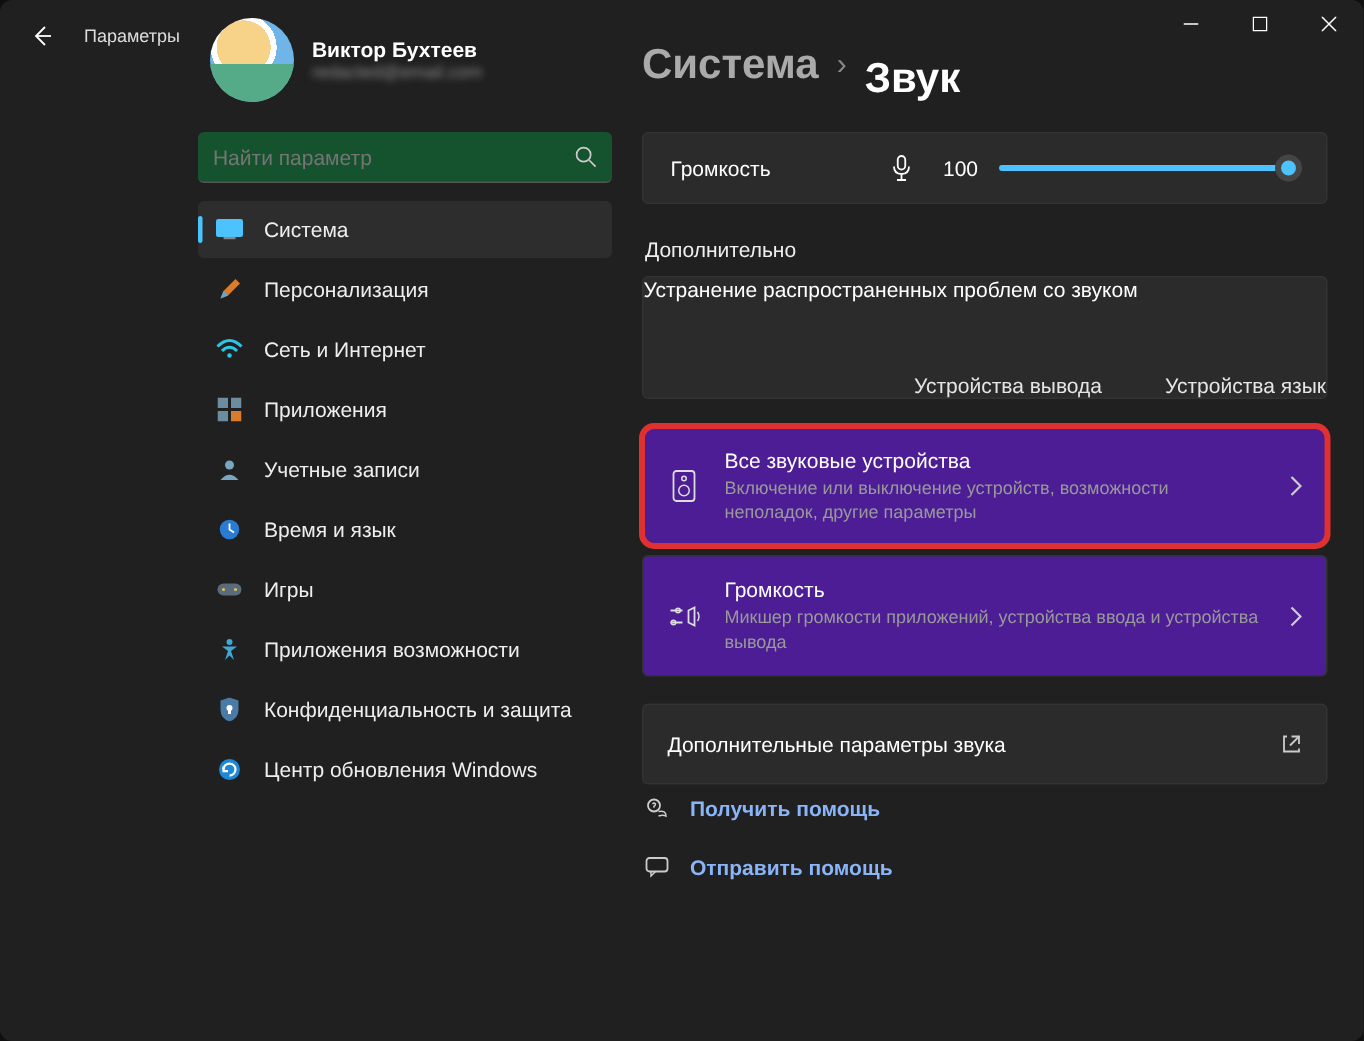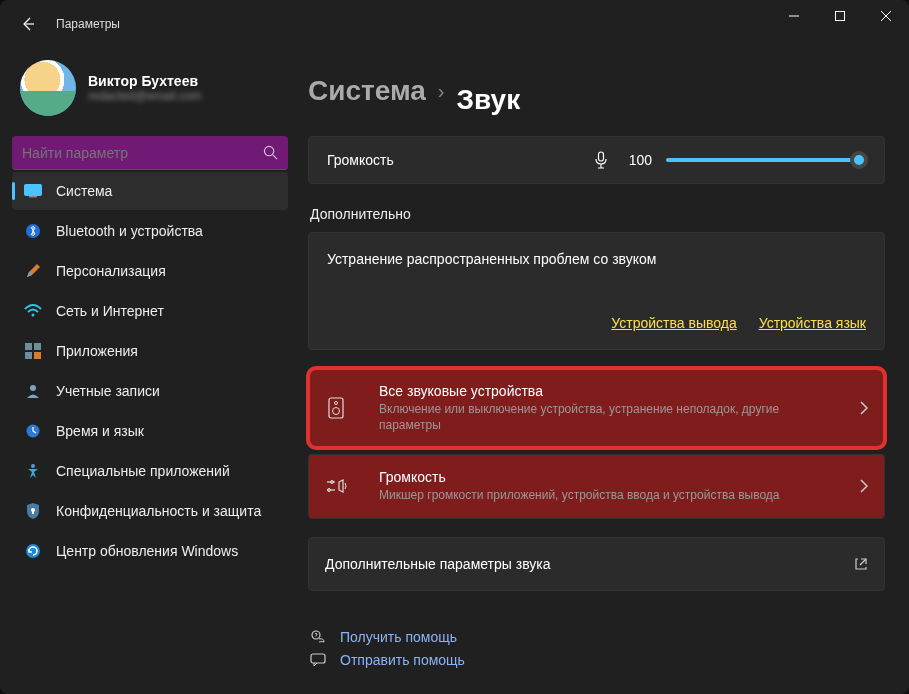--- a/index.html
+++ b/index.html
@@ -1,64 +1,64 @@
 <!DOCTYPE html>
 <html><head>
 <meta charset="utf-8">
 <style>
   * { box-sizing: border-box; margin: 0; padding: 0; font-family: "Segoe UI", sans-serif; }
   body { background: #0f0f0f; width: 909px; height: 694px; overflow: hidden; }
-  .window { width: 909px; height: 694px; background: #202020; border-radius: 8px; display: flex; flex-direction: column; position: relative; }
+  .window { width: 909px; height: 694px; background: #202020; border-radius: 8px; display: flex; flex-direction: row; position: relative; }
   .titlebar { height: 48px; display: flex; align-items: center; color: #fff; font-size: 12px; padding-left: 8px; }
   .back-btn { width: 40px; height: 40px; display: flex; align-items: center; justify-content: center; color: #fff; cursor: pointer; border-radius: 4px; }
   .title-text { margin-left: 8px; color: #ddd; }
   .win-controls { position: absolute; right: 0; top: 0; display: flex; }
   .win-btn { width: 46px; height: 32px; display: flex; align-items: center; justify-content: center; color: #fff; }
   .content { flex: 1; display: flex; overflow: hidden; }
   .sidebar { width: 300px; padding: 0 12px; display: flex; flex-direction: column; }
   .profile { display: flex; align-items: center; gap: 12px; padding: 12px 8px 20px 8px; }
   .avatar { width: 56px; height: 56px; border-radius: 50%; background: radial-gradient(circle at 40% 35%, #f7d38a 0 18px, #fff 18px 22px, #6fb5e8 22px 30px); position: relative; overflow: hidden; }
   .avatar::after { content:""; position:absolute; inset:0; background: linear-gradient(180deg, rgba(0,0,0,0) 55%, #5a8 55% 100%); }
   .profile-name { color: #fff; font-size: 14px; font-weight: 600; }
   .profile-email { color: #888; font-size: 12px; filter: blur(2.5px); }
-  .search { display: flex; align-items: center; background: #701a75; border-radius: 4px; height: 34px; padding: 0 10px; border-bottom: 1px solid #555; margin-bottom: 2px; }
+  .search { display: flex; align-items: center; background: #14532d; border-radius: 4px; height: 34px; padding: 0 10px; border-bottom: 1px solid #555; margin-bottom: 12px; }
   .search input { flex:1; background: transparent; border: none; outline: none; color: #ccc; font-size: 14px; }
   .search-icon { color: #ccc; }
   .nav { display: flex; flex-direction: column; gap: 2px; }
   .nav-item { display: flex; align-items: center; gap: 14px; height: 38px; padding: 0 12px; border-radius: 4px; color: #eee; font-size: 14px; cursor: pointer; position: relative; }
   .nav-item.active { background: #2d2d2d; }
   .nav-item.active::before { content:""; position:absolute; left:0; top:10px; bottom:10px; width:3px; background:#4cc2ff; border-radius: 2px; }
   .nav-icon { width: 18px; height: 18px; display: flex; align-items: center; justify-content: center; font-size: 14px; }
   .main { flex: 1; padding: 0 24px 0 8px; overflow-y: auto; color: #fff; }
   .breadcrumb { display: flex; align-items: center; gap: 12px; font-size: 28px; margin: 18px 0 20px 0; }
   .bc-parent { color: #aaa; font-weight: 600; cursor: pointer; }
   .bc-sep { color: #888; font-size: 20px; }
   .bc-current { color: #fff; font-weight: 600; margin-top: 18px; }
   .card { background: #2b2b2b; border: 1px solid #333; border-radius: 4px; padding: 14px 18px; margin-bottom: 4px; }
   .volume-row { display: flex; align-items: center; gap: 14px; }
   .vol-label { flex: 0 0 auto; font-size: 14px; }
   .vol-mic { margin-left: auto; }
   .vol-num { font-size: 14px; width: 30px; text-align: right; }
   .slider { flex: 0 0 200px; height: 4px; background: #4cc2ff; border-radius: 2px; position: relative; }
   .slider-thumb { position: absolute; right: -2px; top: 50%; transform: translateY(-50%); width: 18px; height: 18px; border-radius: 50%; background: #4cc2ff; border: 4px solid #454545; }
   .section-label { font-size: 14px; color: #eee; margin: 22px 0 10px 2px; font-weight: 400; }
-  .troubleshoot { background: #2b2b2b; border: 1px solid #333; border-radius: 4px; padding: 18px; margin-bottom: 4px; }
+  .troubleshoot { background: #2b2b2b; border: 1px solid #333; border-radius: 4px; padding: 0; margin-bottom: 4px; }
   .troubleshoot-title { font-size: 14px; margin-bottom: 48px; }
-  .troubleshoot-links { display: flex; justify-content: flex-end; gap: 22px; font-size: 14px; color: #fde047; text-decoration: underline; }
+  .troubleshoot-links { display: flex; justify-content: flex-end; gap: 42px; font-size: 14px; color: #e5e5e5; }
   .troubleshoot-links span { cursor: pointer; }
-  .list-card { background: #7f1d1d; border: 1px solid #333; border-radius: 4px; padding: 14px 16px; display: flex; align-items: center; gap: 32px; margin-top: 6px; cursor: pointer; position: relative; }
+  .list-card { background: #4c1d95; border: 1px solid #333; border-radius: 4px; padding: 14px 16px; display: flex; align-items: center; gap: 16px; margin-top: 6px; cursor: pointer; position: relative; }
   .list-card.highlight { outline: 4px solid #e03131; outline-offset: -2px; border-radius: 8px; }
   .lc-icon { width: 22px; display: flex; justify-content: center; color: #ddd; }
   .lc-body { flex: 1; }
   .lc-title { font-size: 14px; color: #fff; }
   .lc-desc { font-size: 12px; color: #999; margin-top: 2px; line-height: 1.35; }
   .lc-chevron { color: #ccc; }
   .more-sound { background: #2b2b2b; border:1px solid #333; border-radius:4px; padding: 18px 16px; display:flex; align-items:center; margin-top: 18px; cursor:pointer; }
   .more-sound span:first-child { flex:1; font-size:14px; }
-  .footer-links { margin-top: 38px; display:flex; flex-direction:column; gap:7px; padding-bottom: 4px; }
+  .footer-links { margin-top: 8px; display:flex; flex-direction:column; gap:23px; padding-bottom: 4px; font-weight: bold; }
   .flink { display:flex; align-items:center; gap:12px; color:#8ab4f8; font-size:14px; cursor:pointer; }
   .flink .fl-icon { color:#ccc; width:20px; display:flex; justify-content:center; }
   svg { display:block; }
 </style>
 </head>
 <body>
 
 <div class="window">
   <div class="titlebar">
     <div class="back-btn">
@@ -112,29 +112,20 @@
           <span class="nav-icon">
               <svg width="18" height="14">
                 <rect x="0.5" y="0.5" width="17" height="11" rx="1" fill="#4cc2ff" stroke="#4cc2ff"></rect>
                 <rect x="5" y="12" width="8" height="1.5" fill="#888"></rect>
               </svg>
             </span>
           <span>Система</span>
         </div>
         <div class="nav-item">
           <span class="nav-icon">
-              <svg width="14" height="16" viewBox="0 0 14 16">
-                <circle cx="7" cy="8" r="7" fill="#1e6fd9"></circle>
-                <path d="M5 4 L9 11 L7 13 L7 3 L9 5 L5 12" stroke="#fff" stroke-width="1" fill="none"></path>
-              </svg>
-            </span>
-          <span>Bluetooth и устройства</span>
-        </div>
-        <div class="nav-item">
-          <span class="nav-icon">
               <svg width="16" height="16" viewBox="0 0 16 16">
                 <path d="M2 14 L4 9 L12 1 L15 4 L7 12 Z" fill="#d97c2b"></path>
                 <path d="M2 14 L4 9 L7 12 Z" fill="#5fa8d3"></path>
               </svg>
             </span>
           <span>Персонализация</span>
         </div>
         <div class="nav-item">
           <span class="nav-icon">
               <svg width="18" height="14" viewBox="0 0 18 14">
@@ -169,26 +160,36 @@
           <span class="nav-icon">
               <svg width="16" height="16" viewBox="0 0 16 16">
                 <circle cx="8" cy="8" r="6.5" fill="#2b7bd3"></circle>
                 <path d="M8 4 V8 L11 10" stroke="#fff" stroke-width="1.2" fill="none"></path>
               </svg>
             </span>
           <span>Время и язык</span>
         </div>
         <div class="nav-item">
           <span class="nav-icon">
+              <svg width="18" height="12" viewBox="0 0 18 12">
+                <rect x="1" y="2" width="16" height="8" rx="4" fill="#5a6b7a"></rect>
+                <circle cx="5" cy="6" r="1" fill="#e6c34a"></circle>
+                <circle cx="13" cy="6" r="1" fill="#e6c34a"></circle>
+              </svg>
+            </span>
+          <span>Игры</span>
+        </div>
+        <div class="nav-item">
+          <span class="nav-icon">
               <svg width="16" height="16" viewBox="0 0 16 16">
                 <circle cx="8" cy="3" r="2" fill="#3fa7d6"></circle>
                 <path d="M3 6 L13 6 L9 9 L11 15 L8 12 L5 15 L7 9 Z" fill="#3fa7d6"></path>
               </svg>
             </span>
-          <span>Специальные приложений</span>
+          <span>Приложения возможности</span>
         </div>
         <div class="nav-item">
           <span class="nav-icon">
               <svg width="14" height="16" viewBox="0 0 14 16">
                 <path d="M7 0 L13 2 V8 Q13 14 7 16 Q1 14 1 8 V2 Z" fill="#4a7ba6"></path>
                 <circle cx="7" cy="7" r="2" fill="#fff"></circle>
                 <rect x="6" y="8" width="2" height="3" fill="#fff"></rect>
               </svg>
             </span>
           <span>Конфиденциальность и защита</span>
@@ -243,21 +244,21 @@
       <div class="list-card highlight" style="margin-top:18px;">
         <div class="lc-icon">
           <svg width="16" height="22" viewBox="0 0 16 22">
               <rect x="1" y="1" width="14" height="20" rx="2" stroke="#ddd" fill="none" stroke-width="1.2"></rect>
               <circle cx="8" cy="6" r="1.5" stroke="#ddd" fill="none"></circle>
               <circle cx="8" cy="14" r="3.5" stroke="#ddd" fill="none"></circle>
             </svg>
         </div>
         <div class="lc-body">
           <div class="lc-title">Все звуковые устройства</div>
-          <div class="lc-desc">Включение или выключение устройства, устранение неполадок, другие параметры</div>
+          <div class="lc-desc">Включение или выключение устройств, возможности неполадок, другие параметры</div>
         </div>
         <div class="lc-chevron">
           <svg width="8" height="14" viewBox="0 0 8 14">
               <path d="M1 1 L7 7 L1 13" stroke="#ccc" stroke-width="1.5" fill="none"></path>
             </svg>
         </div>
       </div>
 
       <div class="list-card">
         <div class="lc-icon">

